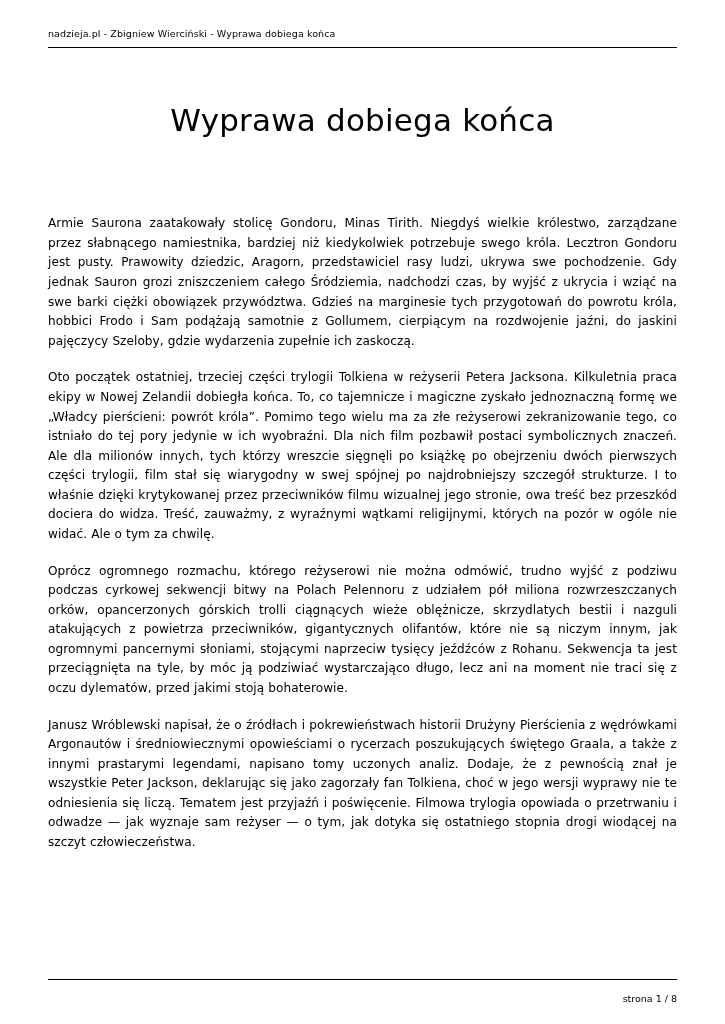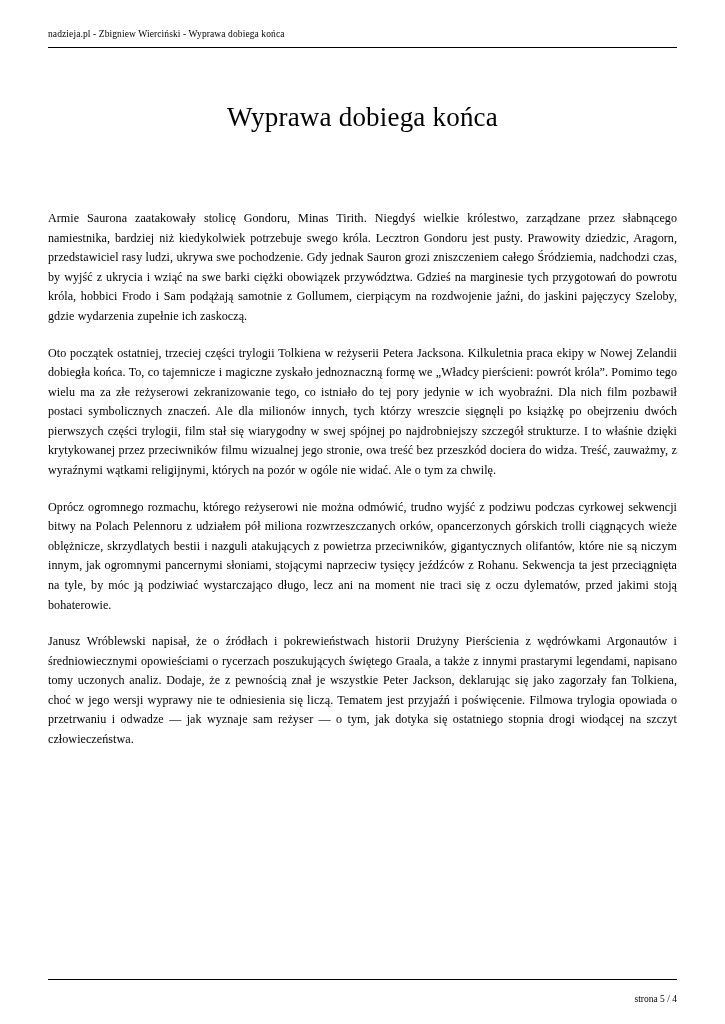--- a/index.html
+++ b/index.html
@@ -15,21 +15,20 @@
     color: #000000;
     position: relative;
     overflow: hidden;
   }
   .page {
     width: 725px;
     height: 1024px;
     box-sizing: border-box;
     padding: 0;
     position: relative;
-    font-family: Liberation Serif, serif;
   }
   .header {
     position: absolute;
     top: 28px;
     left: 48px;
     right: 48px;
     font-size: 9.5px;
     line-height: 1.3;
     color: #000000;
     letter-spacing: 0.1px;
@@ -42,21 +41,21 @@
     height: 1px;
     background: #000000;
   }
   .content {
     position: absolute;
     top: 100px;
     left: 48px;
     right: 48px;
   }
   h1.doc-title {
-    font-size: 27px;
+    font-size: 31px;
     font-weight: normal;
     text-align: center;
     margin: 0 0 0 0;
     padding: 0;
     letter-spacing: 0.2px;
     line-height: 1.3;
   }
   .body-text {
     margin-top: 74px;
   }
@@ -103,15 +102,15 @@
 
     <div class="body-text">
       <p>Armie Saurona zaatakowały stolicę Gondoru, Minas Tirith. Niegdyś wielkie królestwo, zarządzane przez słabnącego namiestnika, bardziej niż kiedykolwiek potrzebuje swego króla. Lecztron Gondoru jest pusty. Prawowity dziedzic, Aragorn, przedstawiciel rasy ludzi, ukrywa swe pochodzenie. Gdy jednak Sauron grozi zniszczeniem całego Śródziemia, nadchodzi czas, by wyjść z ukrycia i wziąć na swe barki ciężki obowiązek przywództwa. Gdzieś na marginesie tych przygotowań do powrotu króla, hobbici Frodo i Sam podążają samotnie z Gollumem, cierpiącym na rozdwojenie jaźni, do jaskini pajęczycy Szeloby, gdzie wydarzenia zupełnie ich zaskoczą.</p>
       <p>Oto początek ostatniej, trzeciej części trylogii Tolkiena w reżyserii Petera Jacksona. Kilkuletnia praca ekipy w Nowej Zelandii dobiegła końca. To, co tajemnicze i magiczne zyskało jednoznaczną formę we „Władcy pierścieni: powrót króla”. Pomimo tego wielu ma za złe reżyserowi zekranizowanie tego, co istniało do tej pory jedynie w ich wyobraźni. Dla nich film pozbawił postaci symbolicznych znaczeń. Ale dla milionów innych, tych którzy wreszcie sięgnęli po książkę po obejrzeniu dwóch pierwszych części trylogii, film stał się wiarygodny w swej spójnej po najdrobniejszy szczegół strukturze. I to właśnie dzięki krytykowanej przez przeciwników filmu wizualnej jego stronie, owa treść bez przeszkód dociera do widza. Treść, zauważmy, z wyraźnymi wątkami religijnymi, których na pozór w ogóle nie widać. Ale o tym za chwilę.</p>
       <p>Oprócz ogromnego rozmachu, którego reżyserowi nie można odmówić, trudno wyjść z podziwu podczas cyrkowej sekwencji bitwy na Polach Pelennoru z udziałem pół miliona rozwrzeszczanych orków, opancerzonych górskich trolli ciągnących wieże oblężnicze, skrzydlatych bestii i nazguli atakujących z powietrza przeciwników, gigantycznych olifantów, które nie są niczym innym, jak ogromnymi pancernymi słoniami, stojącymi naprzeciw tysięcy jeźdźców z Rohanu. Sekwencja ta jest przeciągnięta na tyle, by móc ją podziwiać wystarczająco długo, lecz ani na moment nie traci się z oczu dylematów, przed jakimi stoją bohaterowie.</p>
       <p>Janusz Wróblewski napisał, że o źródłach i pokrewieństwach historii Drużyny Pierścienia z wędrówkami Argonautów i średniowiecznymi opowieściami o rycerzach poszukujących świętego Graala, a także z innymi prastarymi legendami, napisano tomy uczonych analiz. Dodaje, że z pewnością znał je wszystkie Peter Jackson, deklarując się jako zagorzały fan Tolkiena, choć w jego wersji wyprawy nie te odniesienia się liczą. Tematem jest przyjaźń i poświęcenie. Filmowa trylogia opowiada o przetrwaniu i odwadze — jak wyznaje sam reżyser — o tym, jak dotyka się ostatniego stopnia drogi wiodącej na szczyt człowieczeństwa.</p>
     </div>
   </div>
 
   <div class="footer-rule"></div>
-  <div class="footer">strona 5 / 4</div>
+  <div class="footer">strona 1 / 8</div>
 
 </div>
 
 </body></html>

